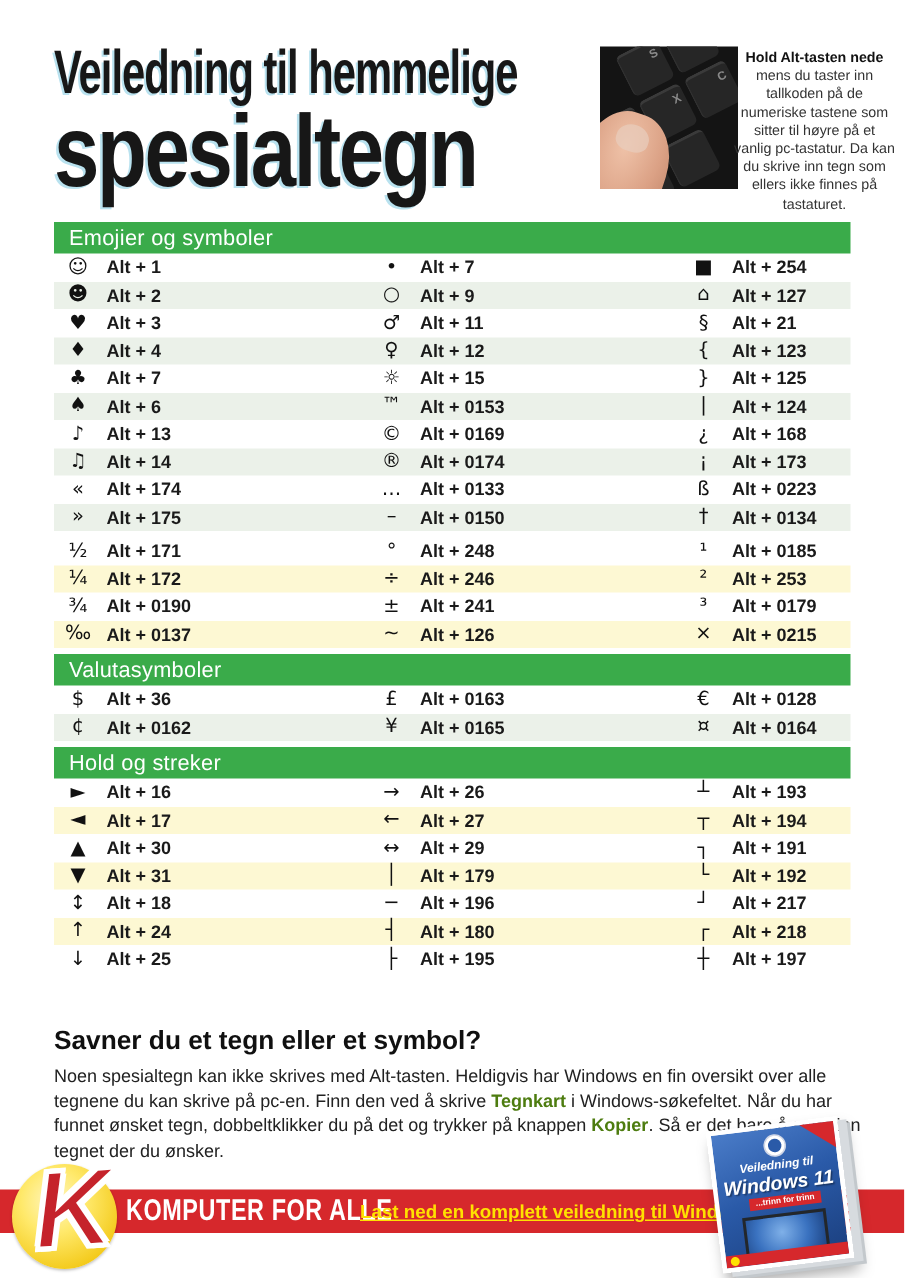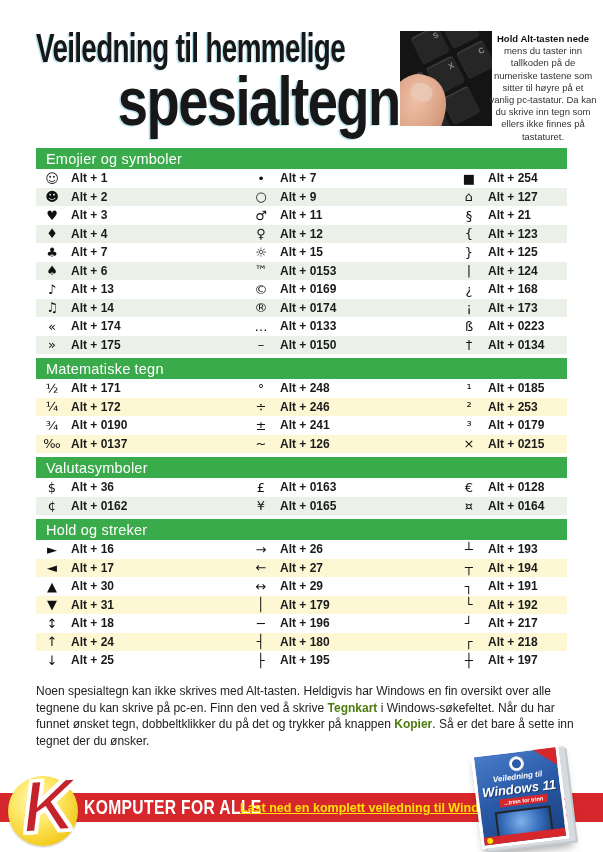--- a/index.html
+++ b/index.html
@@ -1,20 +1,20 @@
 <!DOCTYPE html>
 <html><head>
 <meta charset="utf-8">
 <style>
   html,body{margin:0;padding:0;background:#fff;}
   .page{position:relative;width:603px;height:852px;background:#fff;overflow:hidden;
         font-family:"Liberation Sans",sans-serif;}
 
   
-  .title-wrap{position:absolute;left:36px;top:26px;color:#171717;text-align:right;}
+  .title-wrap{position:absolute;left:36px;top:26px;color:#171717;}
   .title-l1{font-weight:bold;font-size:41px;line-height:44px;letter-spacing:-1px;
             transform:scaleX(.68);transform-origin:left;white-space:nowrap;
             text-shadow:-2px 1px 0 #b9e2ef;}
   .title-l2{font-weight:bold;font-size:68px;line-height:62px;letter-spacing:-2px;
             transform:scaleX(.80);transform-origin:left;white-space:nowrap;
             text-shadow:-2px 1px 0 #b9e2ef;}
 
   .kb-photo{position:absolute;left:400px;top:31px;width:92px;height:95px;
             background:#141414;overflow:hidden;}
   .kb-keys{position:absolute;left:-18px;top:-12px;width:160px;height:120px;
@@ -261,21 +261,20 @@
             <span class="sym">–</span>
             <span class="code">Alt + 0150</span>
           </div>
           <div class="cell">
             <span class="sym">†</span>
             <span class="code">Alt + 0134</span>
           </div>
         </div>
       </section>
       <section class="tbl">
-        <div class="tbl-header">Matematiske tegn</div>
         <div class="tbl-row">
           <div class="cell">
             <span class="sym">½</span>
             <span class="code">Alt + 171</span>
           </div>
           <div class="cell">
             <span class="sym">°</span>
             <span class="code">Alt + 248</span>
           </div>
           <div class="cell">
@@ -454,20 +453,21 @@
           </div>
           <div class="cell">
             <span class="sym">┼</span>
             <span class="code">Alt + 197</span>
           </div>
         </div>
       </section>
     </div>
 
   <div class="outro">
+    <h2>Savner du et tegn eller et symbol?</h2>
     <p id="outro-text"><span>Noen spesialtegn kan ikke skrives med Alt-tasten. Heldigvis har Windows en fin oversikt over alle tegnene du kan skrive på pc-en. Finn den ved å skrive </span><b>Tegnkart</b><span> i Windows-søkefeltet. Når du har funnet ønsket tegn, dobbeltklikker du på det og trykker på knappen </span><b>Kopier</b><span>. Så er det bare å sette inn tegnet der du ønsker.</span></p>
   </div>
 
   <div class="banner"></div>
   <div class="logo-circle"></div>
   <div class="logo-k">K</div>
   <div class="brand">KOMPUTER FOR ALLE</div>
   <a class="dl-link"><span class="u">Last ned en komplett veiledning til Windows 11 her</span> <span>-&gt;</span></a>
 
   <div class="book">

